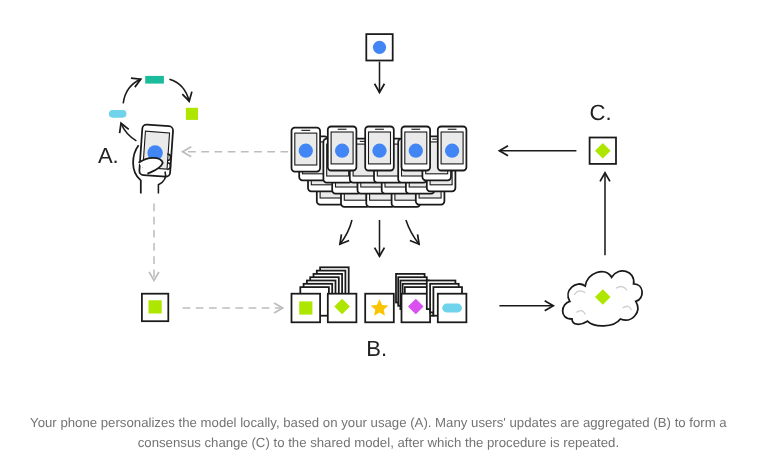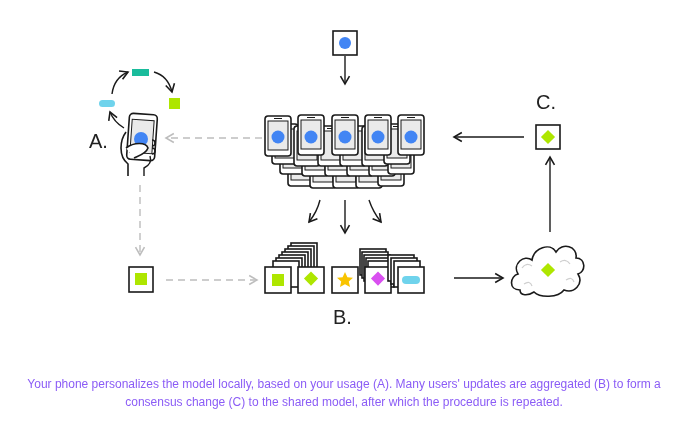--- a/index.html
+++ b/index.html
@@ -1,21 +1,21 @@
 <!DOCTYPE html>
 <html><head>
 <meta charset="utf-8">
 <style>
   html, body { margin: 0; padding: 0; background: #ffffff; }
   body { width: 688px; height: 433px; position: relative; overflow: hidden; font-family: "Liberation Sans", sans-serif; }
   #diagram { position: absolute; left: 0; top: 0; }
   .label { font-family: "Liberation Sans", sans-serif; font-size: 20px; font-weight: 400; fill: #222; }
   .caption {
     position: absolute; left: 20px; top: 375px; width: 648px;
-    text-align: center; color: #8b5cf6; font-size: 12px; line-height: 18px;
+    text-align: center; color: #737373; font-size: 12px; line-height: 18px;
     font-family: "Liberation Sans", sans-serif;
   }
 </style>
 </head>
 <body>
 
 <svg id="diagram" width="688" height="433" viewBox="0 0 688 433" xmlns="http://www.w3.org/2000/svg">
   <defs>
     <marker id="arrowBlack" viewBox="0 0 10 10" refX="8" refY="5" markerWidth="8" markerHeight="8" orient="auto-start-reverse">
       <path d="M1,1 L8,5 L1,9" fill="none" stroke="#1a1a1a" stroke-width="1.4"></path>

